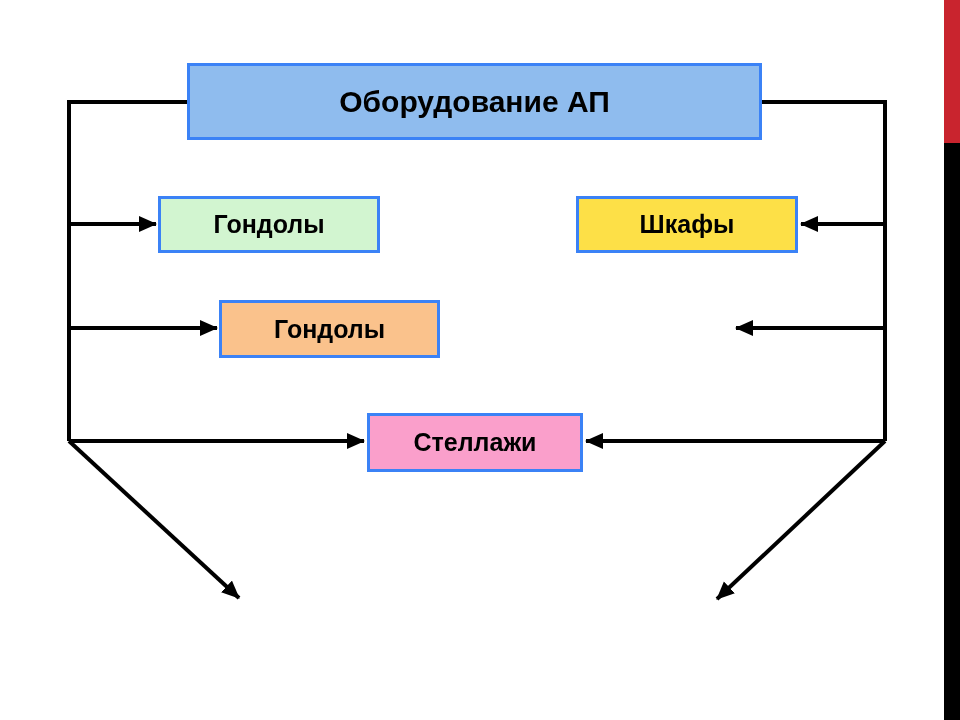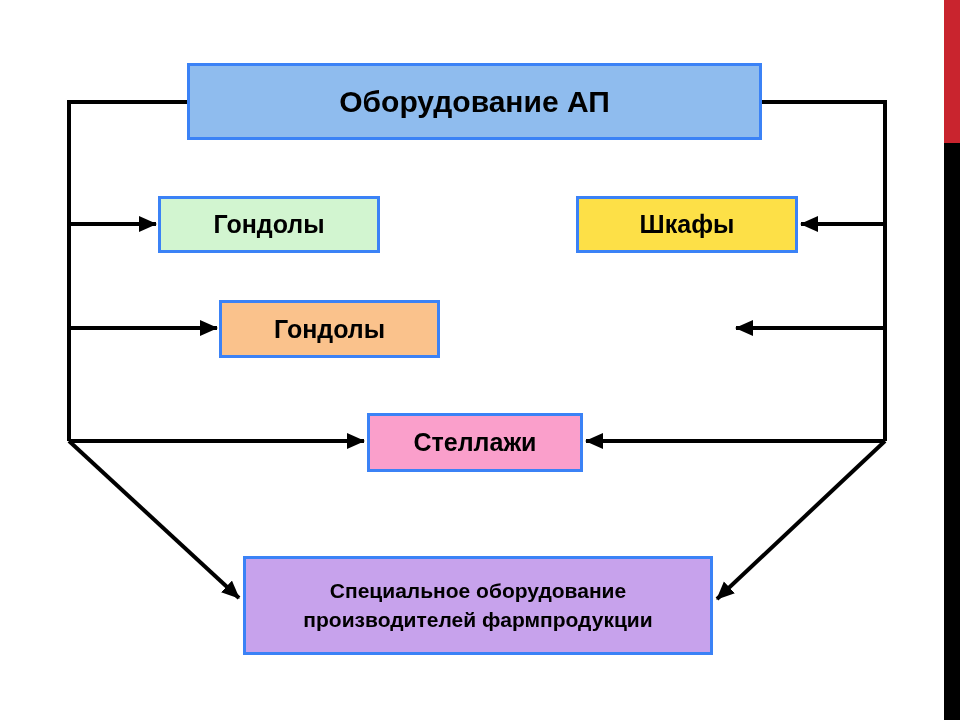--- a/index.html
+++ b/index.html
@@ -71,20 +71,17 @@
 
   <div class="node node-vitriny" style="background-color: rgb(250, 194, 140);">
     <span>Гондолы</span>
   </div>
 
 
   <div class="node node-stellazhi" style="background-color: rgb(250, 159, 203);">
     <span>Стеллажи</span>
   </div>
 
-  <div class="node node-special" style="background-color: rgb(199, 162, 236);">
-    <span>Специальное оборудование производителей фармпродукции</span>
-  </div>
 
   <div class="stripe stripe-red" style="background-color: rgb(201, 36, 46);"></div>
   <div class="stripe stripe-black" style="background-color: rgb(0, 0, 0);"></div>
 
 </div>
 
 </body></html>

